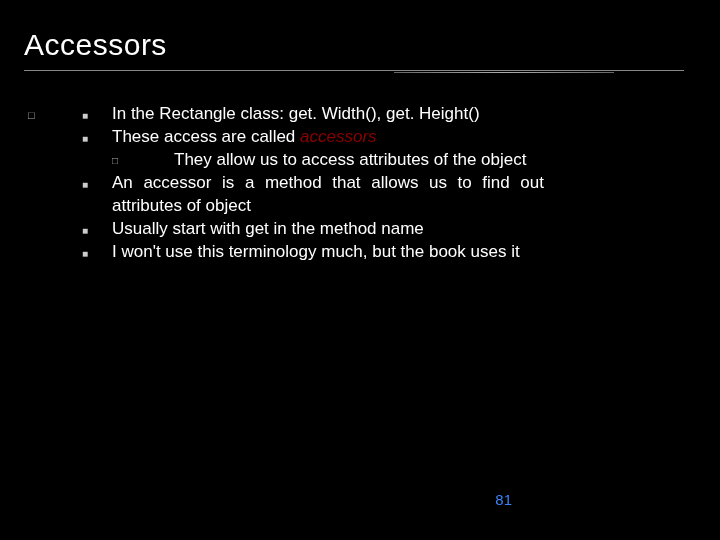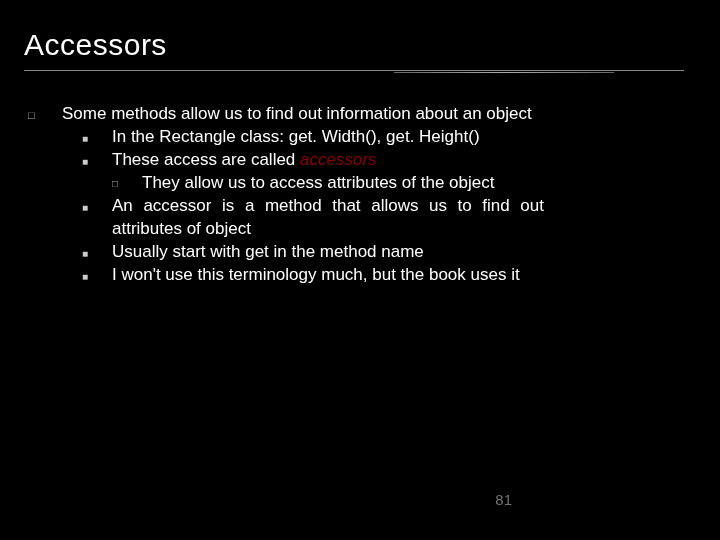--- a/index.html
+++ b/index.html
@@ -77,49 +77,48 @@
   .subsub {
     display: flex;
     padding-left: 50px;
   }
   .subsub .bullet {
     flex: 0 0 30px;
     color: #aaa;
     font-size: 10px;
     padding-top: 5px;
   }
-  .subsub .txt { flex: 1; }
+  .subsub .txt { flex: 1; margin-left: 32px; }
   .accent {
     color: #8b0000;
     font-style: italic;
   }
   .pagenum {
     position: absolute;
     bottom: 32px;
     right: 56px;
-    color: #737373;
+    color: #3b82f6;
     font-size: 15px;
   }
   .just { text-align: justify; }
 </style>
 </head>
 <body>
 
 <div class="slide">
   <div class="title-wrap">
     <div class="title">Accessors</div>
     <div class="rule"></div>
     <div class="rule2"></div>
   </div>
 
   <div class="content">
     <div class="lvl1">
       <div class="bullet">□</div>
       <div class="body">
-        <div class="intro just">Some methods allow us to find out information about an object</div>
 
         <div class="sub">
           <div class="bullet">■</div>
           <div class="txt">In the Rectangle class: get. Width(), get. Height()</div>
         </div>
 
         <div class="sub">
           <div class="bullet">■</div>
           <div class="txt">
             <span>These access are called </span><span class="accent">accessors</span>

